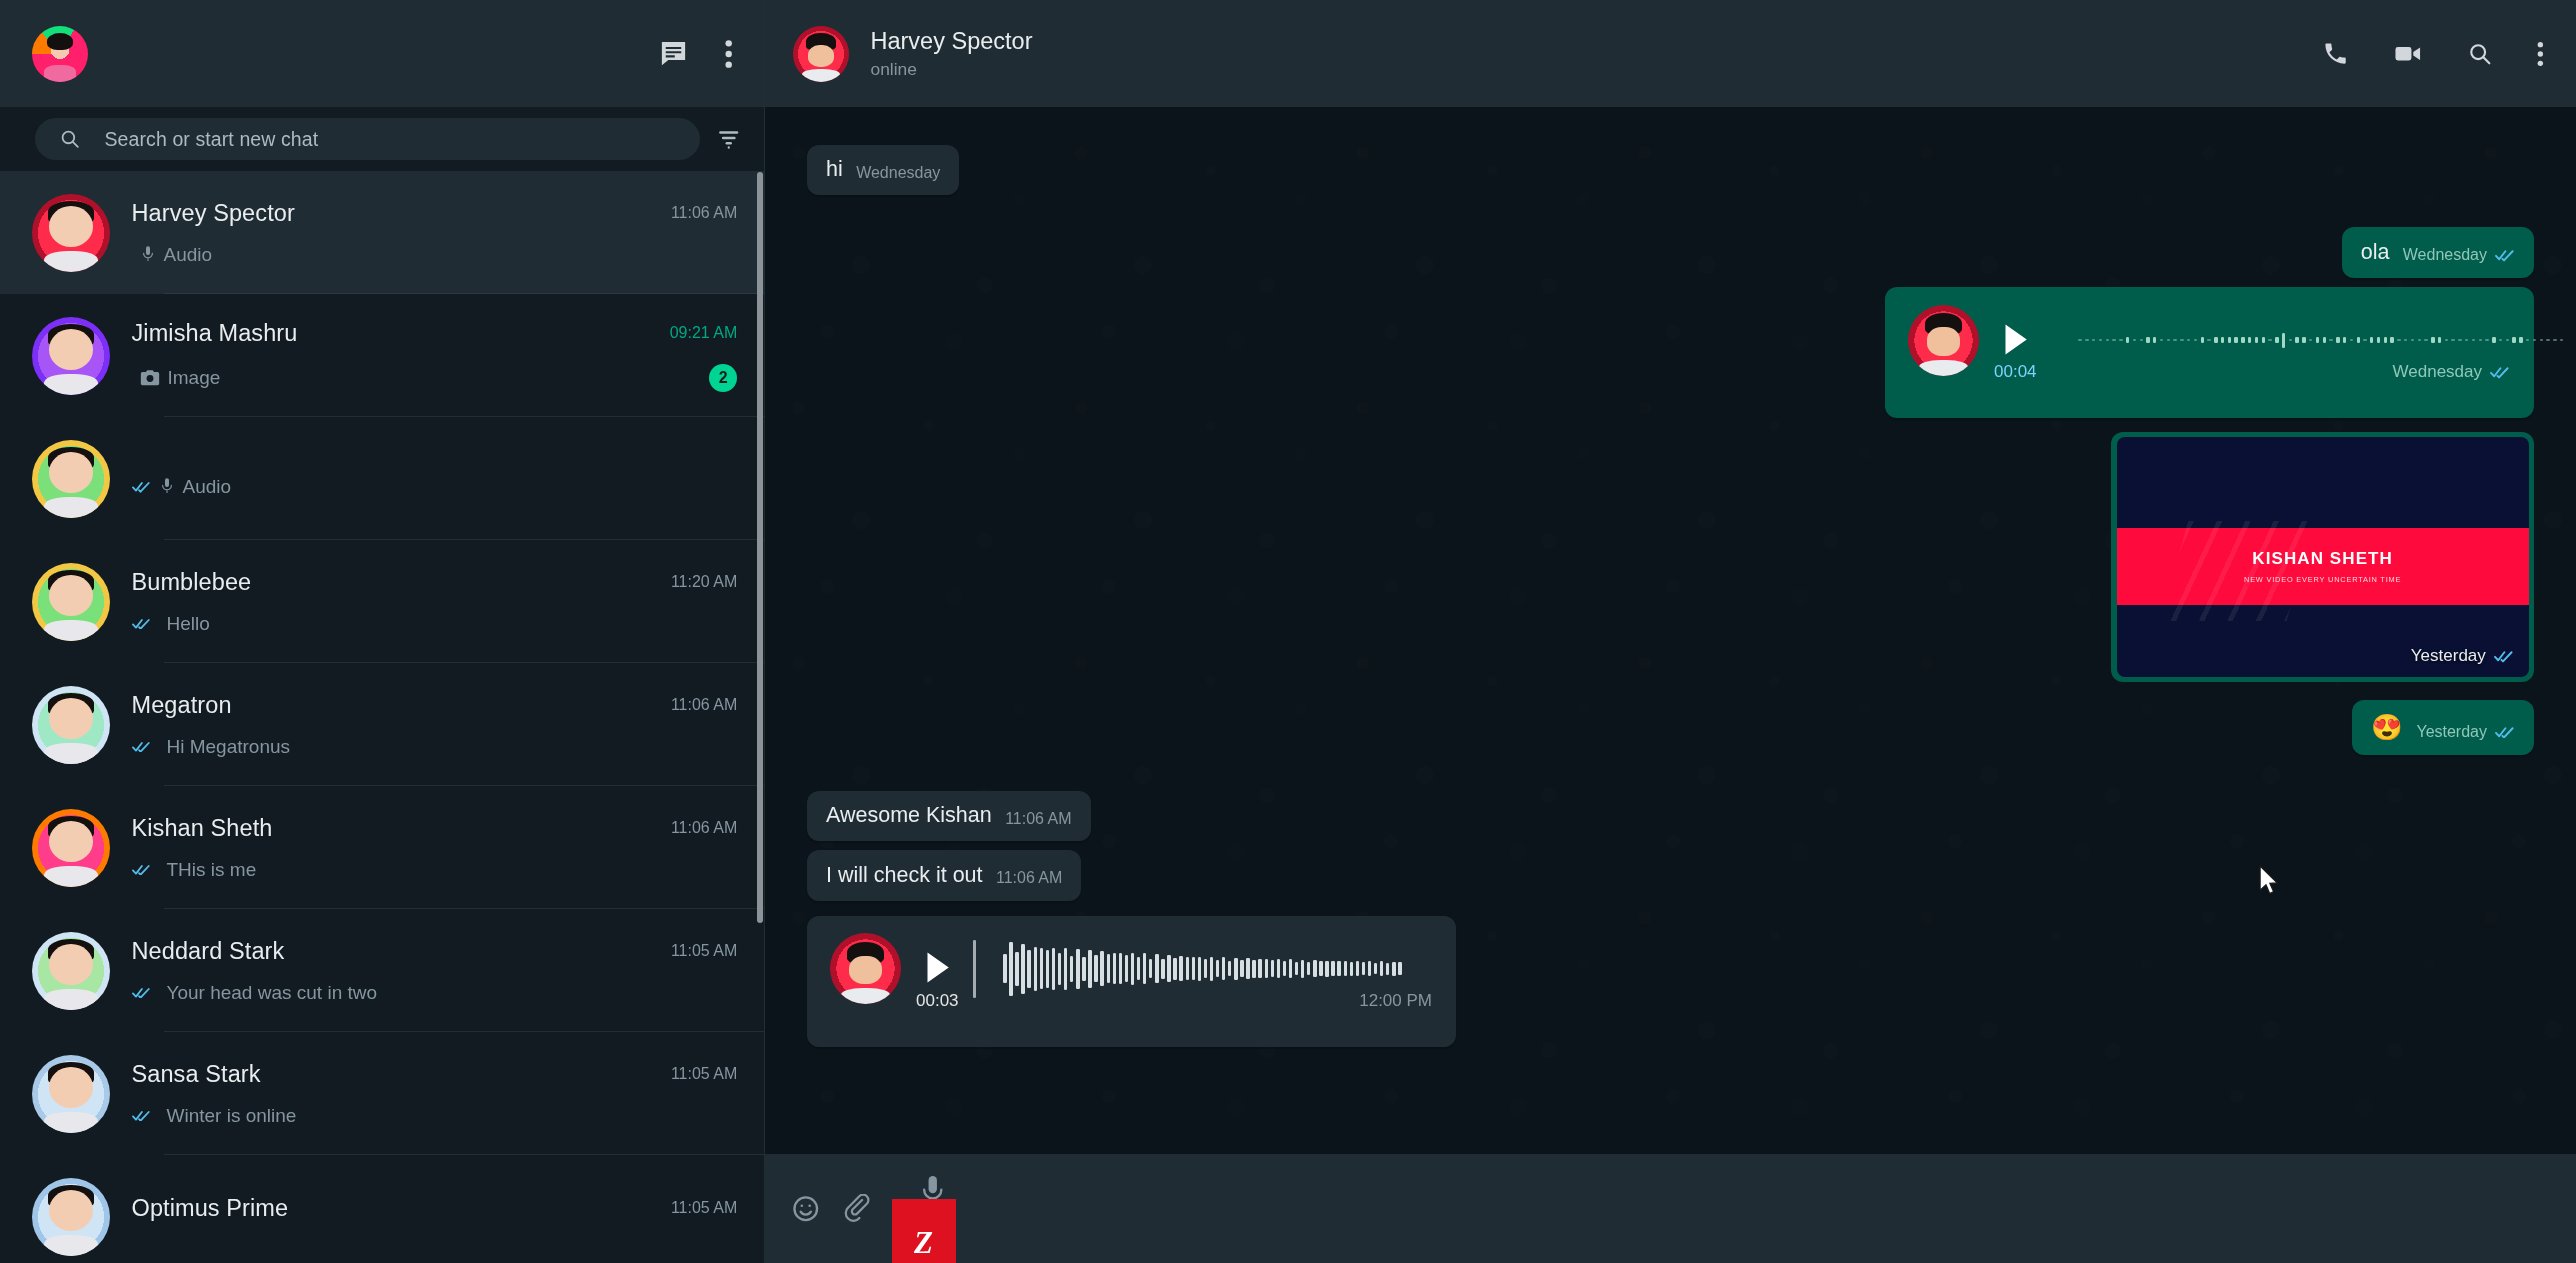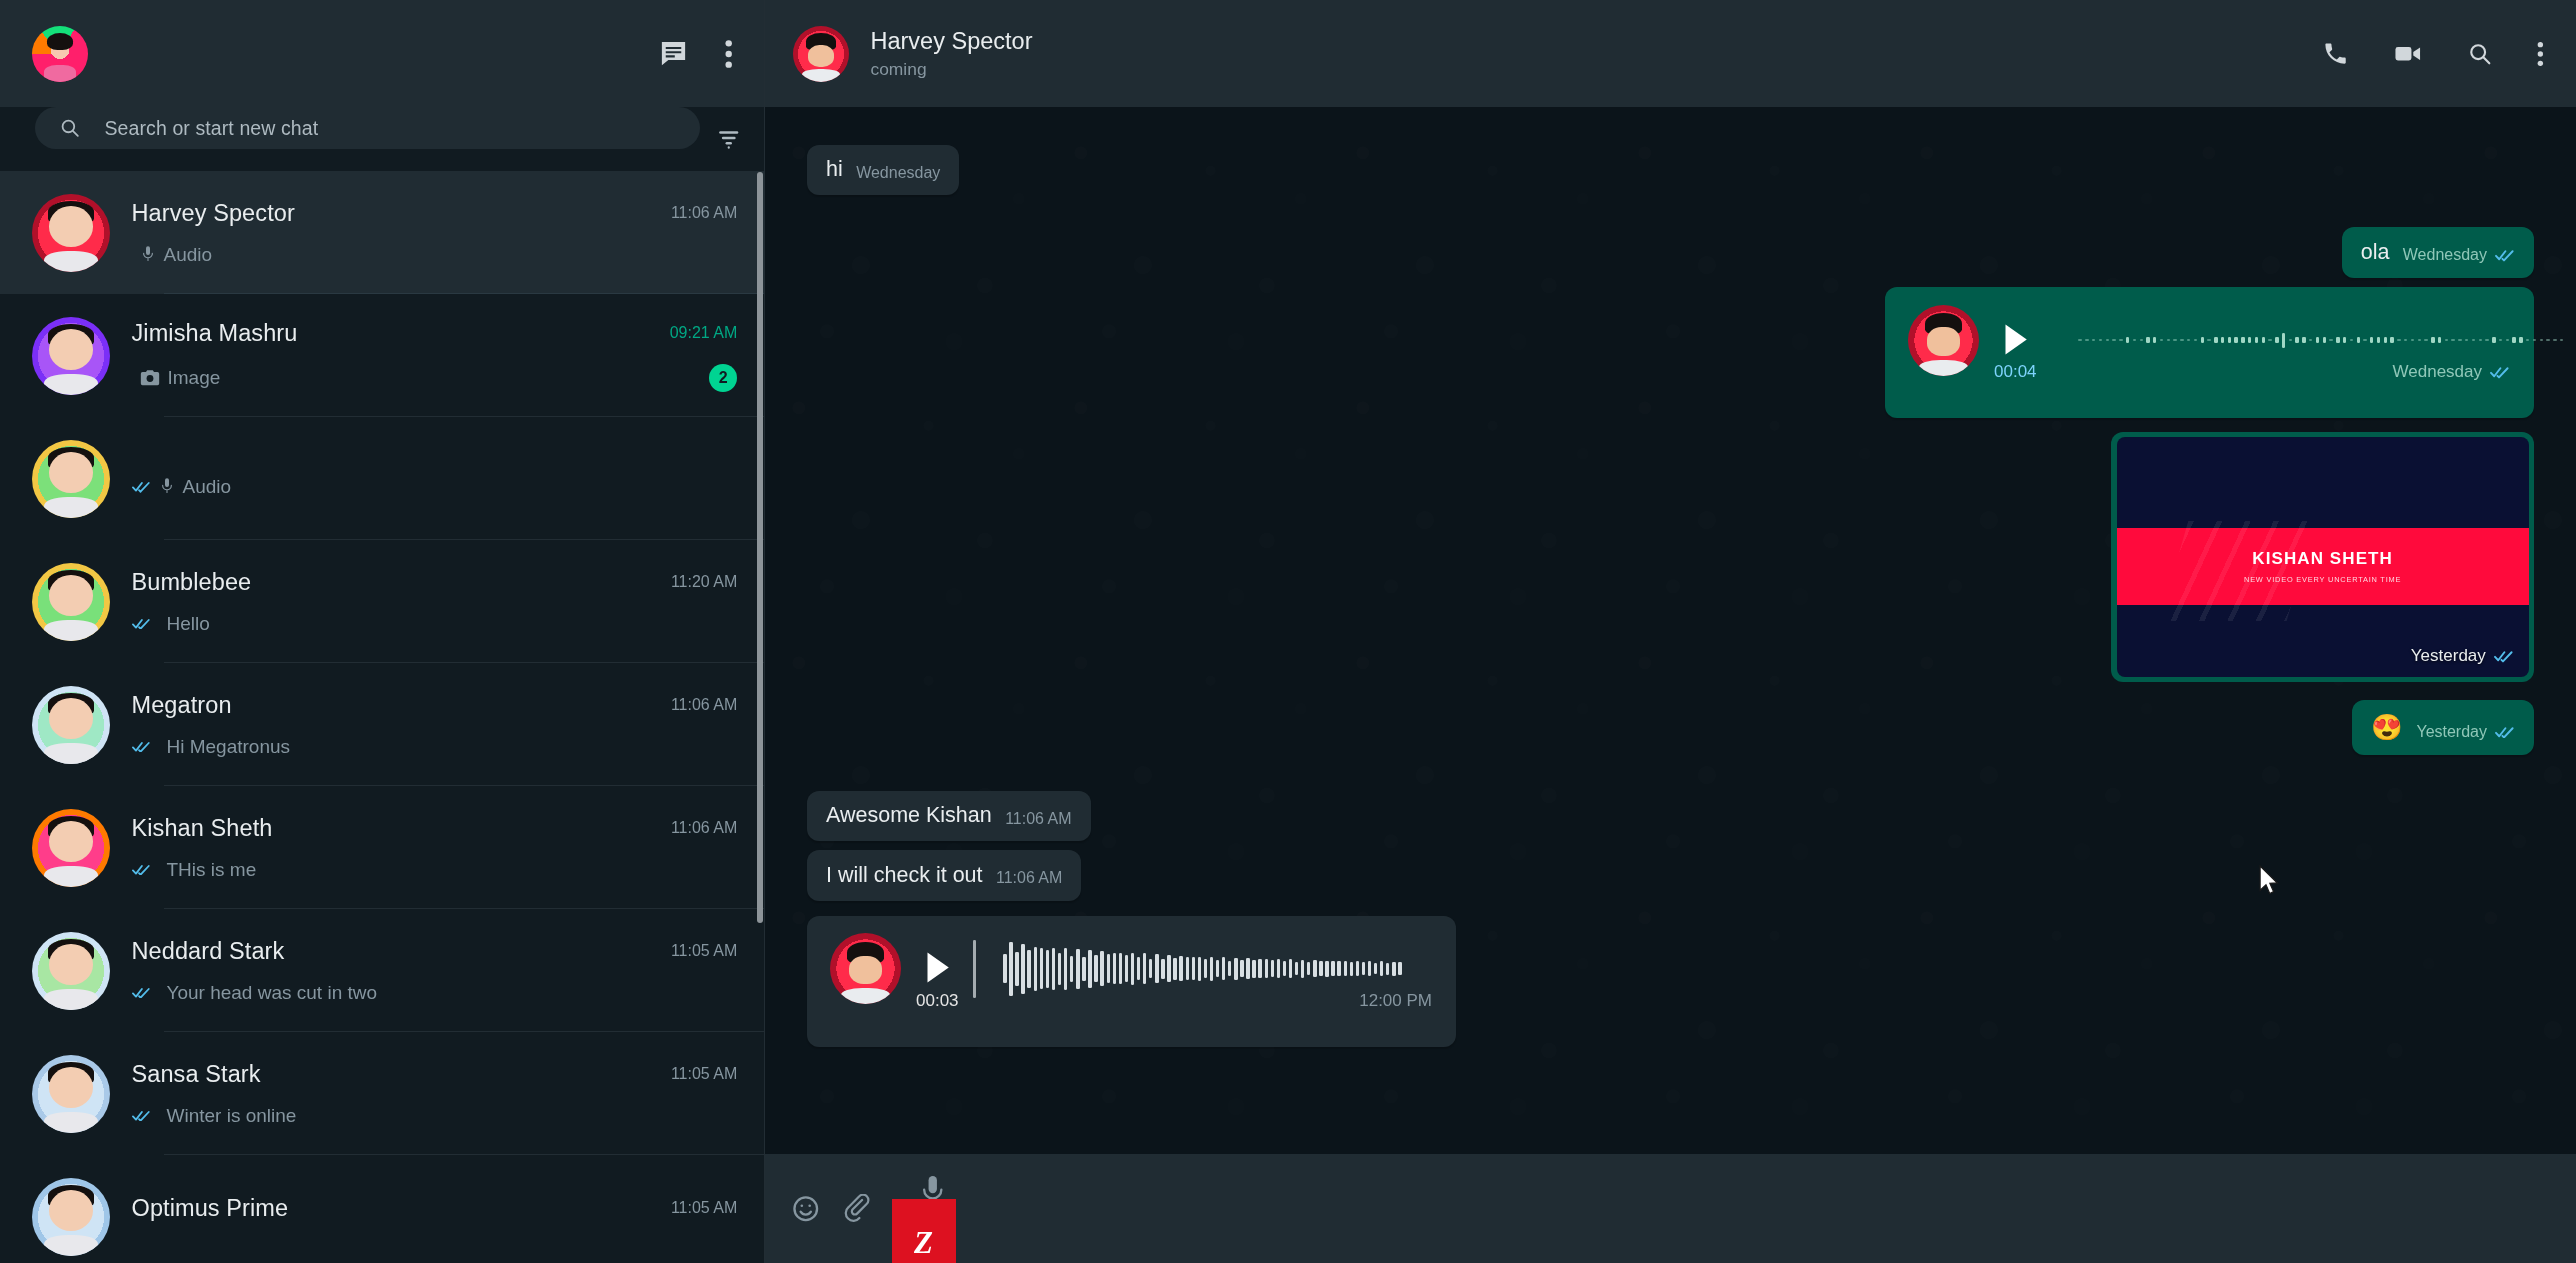--- a/index.html
+++ b/index.html
@@ -41,21 +41,21 @@
     width: 56%; height: 30%; border-radius: 40% 40% 0 0;
     background: #f06aa0;
   }
   .left-topbar-spacer { flex: 1; }
   .topbar-icons { display: flex; align-items: center; gap: 35px; }
   .ic { display:flex; align-items:center; justify-content:center; cursor: pointer; }
   .ic svg { display: block; }
 
   .search-row {
     height: 64px; background: #111b21;
-    display: flex; 
+    display: flex; align-items: center;
     padding: 0 23px 0 35px; gap: 16px; flex-shrink: 0;
   }
   .search-box {
     flex: 1; height: 42px; background: #202c33;
     border-radius: 23px; display: flex; align-items: center;
     padding: 0 24px; gap: 24px;
   }
   .search-placeholder {
     color: #aebac1; font-size: 19.5px; letter-spacing: 0.1px;
   }
@@ -557,21 +557,21 @@
   <div class="right-panel">
 
     <div class="chat-header">
       <div class="ch-avatar" style="background:radial-gradient(circle at 50% 50%, #ff2b4a 0 58%, #b1102a 58% 100%)">
         <span style="position:absolute;left:24%;top:14%;width:52%;height:30%;border-radius:50% 50% 22% 22%;background:#14100f;"></span>
         <span style="position:absolute;left:27%;top:34%;width:46%;height:40%;border-radius:44%;background:#f0c09c;"></span>
         <span style="position:absolute;left:16%;bottom:0;width:68%;height:22%;border-radius:44% 44% 0 0;background:#e9ecef;"></span>
       </div>
       <div class="ch-title">
         <span class="ch-name">Harvey Spector</span>
-        <span class="ch-status">coming</span>
+        <span class="ch-status">online</span>
       </div>
       <div class="ch-spacer"></div>
       <div class="ch-icons">
         <span class="ic">
           <svg width="27" height="27" viewBox="0 0 24 24" fill="#d1d7db">
             <path d="M6.6 10.8c1.4 2.8 3.8 5.1 6.6 6.6l2.2-2.2c.3-.3.7-.4 1-.2 1.2.4 2.4.6 3.7.6.6 0 1 .4 1 1V20c0 .6-.4 1-1 1C10.6 21 3 13.4 3 4c0-.6.4-1 1-1h3.4c.6 0 1 .4 1 1 0 1.3.2 2.5.6 3.7.1.4 0 .8-.2 1.1l-2.2 2z"></path>
           </svg>
         </span>
         <span class="ic">
           <svg width="29.5" height="29.5" viewBox="0 0 24 24" fill="#d1d7db">

